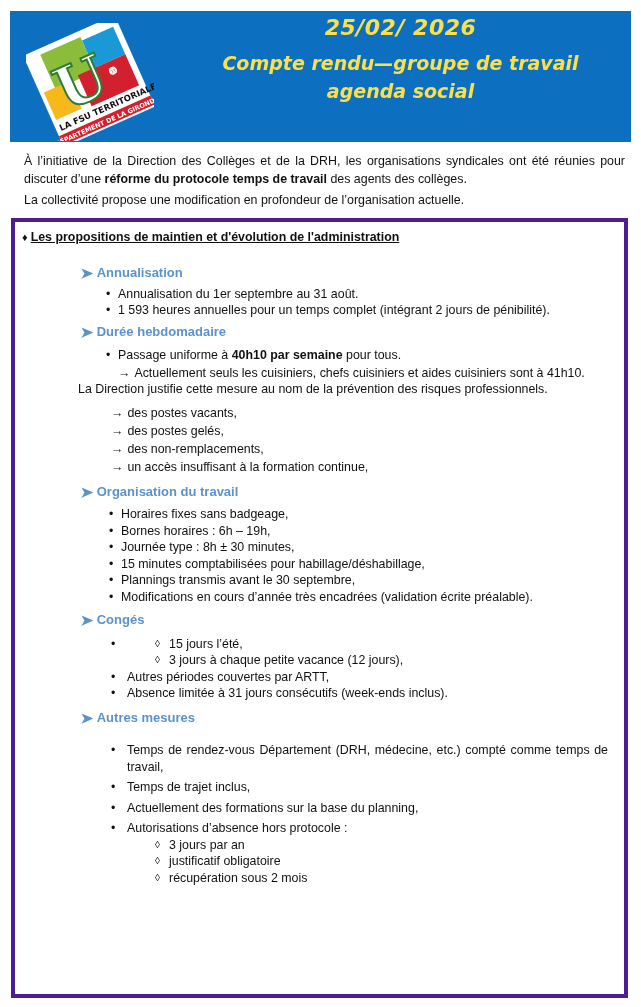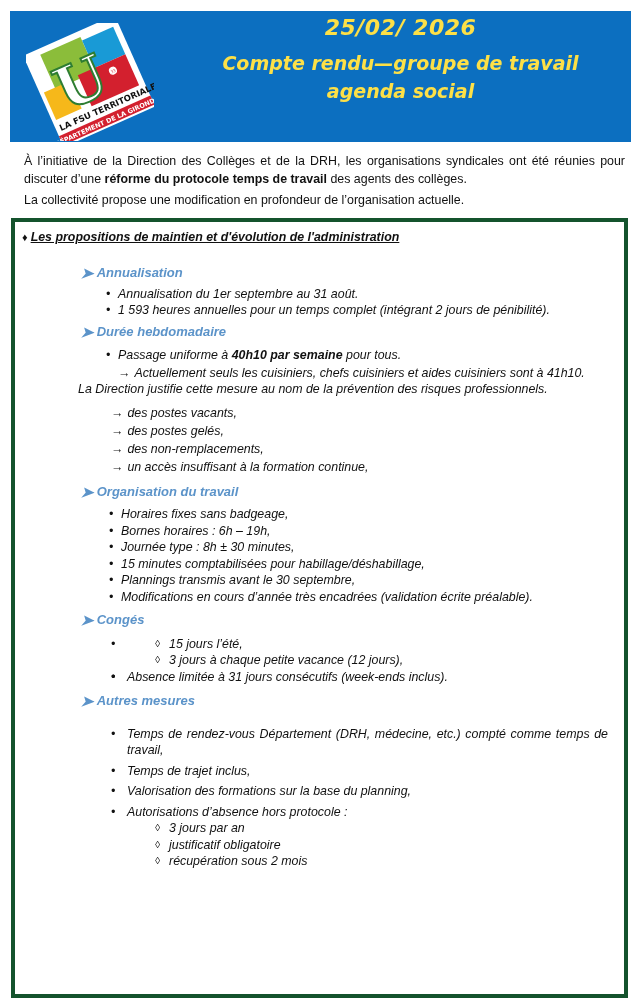--- a/index.html
+++ b/index.html
@@ -14,21 +14,21 @@
   .title-1 { font-size: 19px; margin-top: 12px; }
   .title-2 { font-size: 19px; margin-top: 6px; }
 
   .intro { position: absolute; left: 16px; right: 16px; top: 152px; font-size: 12.4px; line-height: 18px; margin-left: 8px; }
   .intro p { margin: 0; }
   .intro p.just { text-align: justify; text-align-last: left; }
   .intro p + p { margin-top: 3px; }
   .intro b { font-weight: bold; }
 
   .box { position: absolute; left: 11px; top: 218px; width: 609px; height: 772px;
-         border: 4px solid #14532d; background: #fff; box-sizing: content-box; font-style: italic; }
+         border: 4px solid #4c1d95; background: #fff; box-sizing: content-box; }
   .box-title { position: absolute; left: 7px; top: 8px; font-size: 12.4px; font-weight: bold;
                text-decoration: underline; }
   .box-title .diamond { font-size: 11px; text-decoration: none; display: inline-block; margin-right: 3px; }
 
   .content { position: absolute; left: 66px; right: 16px; top: 42px; font-size: 12.4px; line-height: 16.5px; }
   .sec-h { color: #5b93c9; font-weight: bold; font-size: 13px; margin: 0 0 0 0; display: flex; align-items: center; }
   .sec-h .arr { font-size: 14px; margin-right: 4px; transform: scaleX(1.1); }
   ul.b { list-style: none; margin: 0; padding: 0; }
   ul.b li { position: relative; padding-left: 0; }
   ul.b li .dot { position: absolute; left: -12px; top: 0; }
@@ -122,32 +122,32 @@
       <span class="arr">➤</span>
         <span>Congés</span>
     </div>
     <ul class="b" style="margin:7px 0 0 46px">
       <li><span class="dot" style="left:-16px">•</span>
         <ul class="b sub" style="margin:1px 0 0 42px">
           <li><span class="lz">◊</span><span>15 jours l’été,</span></li>
           <li><span class="lz">◊</span><span>3 jours à chaque petite vacance (12 jours),</span></li>
         </ul>
       </li>
-      <li><span class="dot" style="left:-16px">•</span></li>
+      <li><span class="dot" style="left:-16px">•</span><span>Autres périodes couvertes par ARTT,</span></li>
       <li><span class="dot" style="left:-16px">•</span><span>Absence limitée à 31 jours consécutifs (week-ends inclus).</span></li>
     </ul>
 
     <div class="sec-h" style="margin-top:8px">
       <span class="arr">➤</span>
         <span>Autres mesures</span>
     </div>
     <ul class="b" style="margin:16px 0 0 46px; line-height:16.5px">
       <li class="just" style="margin-bottom:4px"><span class="dot" style="left:-16px">•</span><span>Temps de rendez-vous Département (DRH, médecine, etc.) compté comme temps de travail,</span></li>
       <li style="margin-bottom:4px"><span class="dot" style="left:-16px">•</span><span>Temps de trajet inclus,</span></li>
-      <li style="margin-bottom:4px"><span class="dot" style="left:-16px">•</span><span>Valorisation des formations sur la base du planning,</span></li>
+      <li style="margin-bottom:4px"><span class="dot" style="left:-16px">•</span><span>Actuellement des formations sur la base du planning,</span></li>
       <li><span class="dot" style="left:-16px">•</span><span>Autorisations d’absence hors protocole :</span>
         <ul class="b sub" style="margin:0 0 0 42px">
           <li><span class="lz">◊</span><span>3 jours par an</span></li>
           <li><span class="lz">◊</span><span>justificatif obligatoire</span></li>
           <li><span class="lz">◊</span><span>récupération sous 2 mois</span></li>
         </ul>
       </li>
     </ul>
   </div>
 </div>

